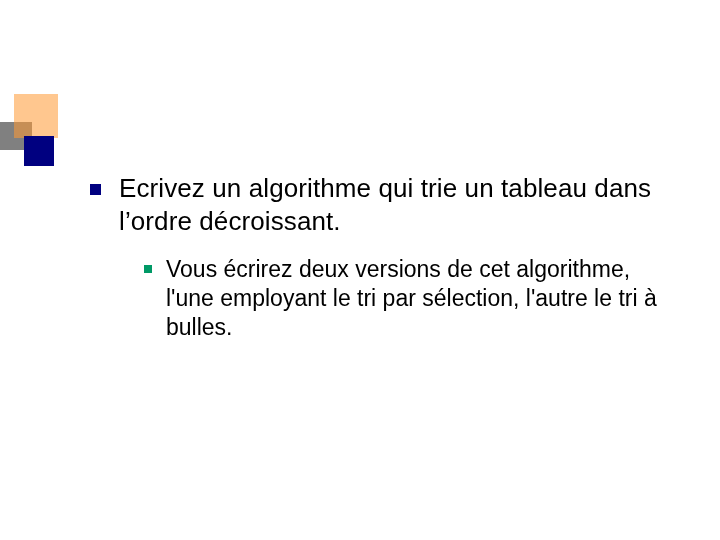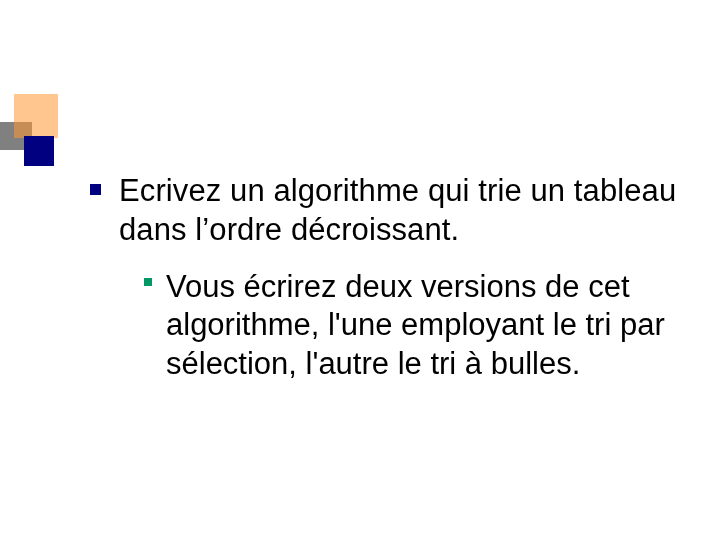--- a/index.html
+++ b/index.html
@@ -56,40 +56,40 @@
   }
   .lvl1 .bullet {
     flex: 0 0 auto;
     width: 11px;
     height: 11px;
     background: #000080;
     margin-top: 12px;
     margin-right: 18px;
   }
   .lvl1 .text {
-    font-size: 31px;
+    font-size: 26px;
     line-height: 1.25;
     letter-spacing: 0.1px;
   }
   .lvl2 {
     display: flex;
     align-items: flex-start;
     margin-left: 54px;
     margin-top: 6px;
   }
   .lvl2 .bullet {
     flex: 0 0 auto;
     width: 8px;
     height: 8px;
     background: #009966;
     margin-top: 10px;
     margin-right: 14px;
   }
   .lvl2 .text {
-    font-size: 31px;
+    font-size: 23px;
     line-height: 1.25;
   }
 </style>
 </head>
 <body>
 
 <div class="slide">
 
   <div class="deco gray-bar"></div>
   <div class="deco orange-block"></div>

